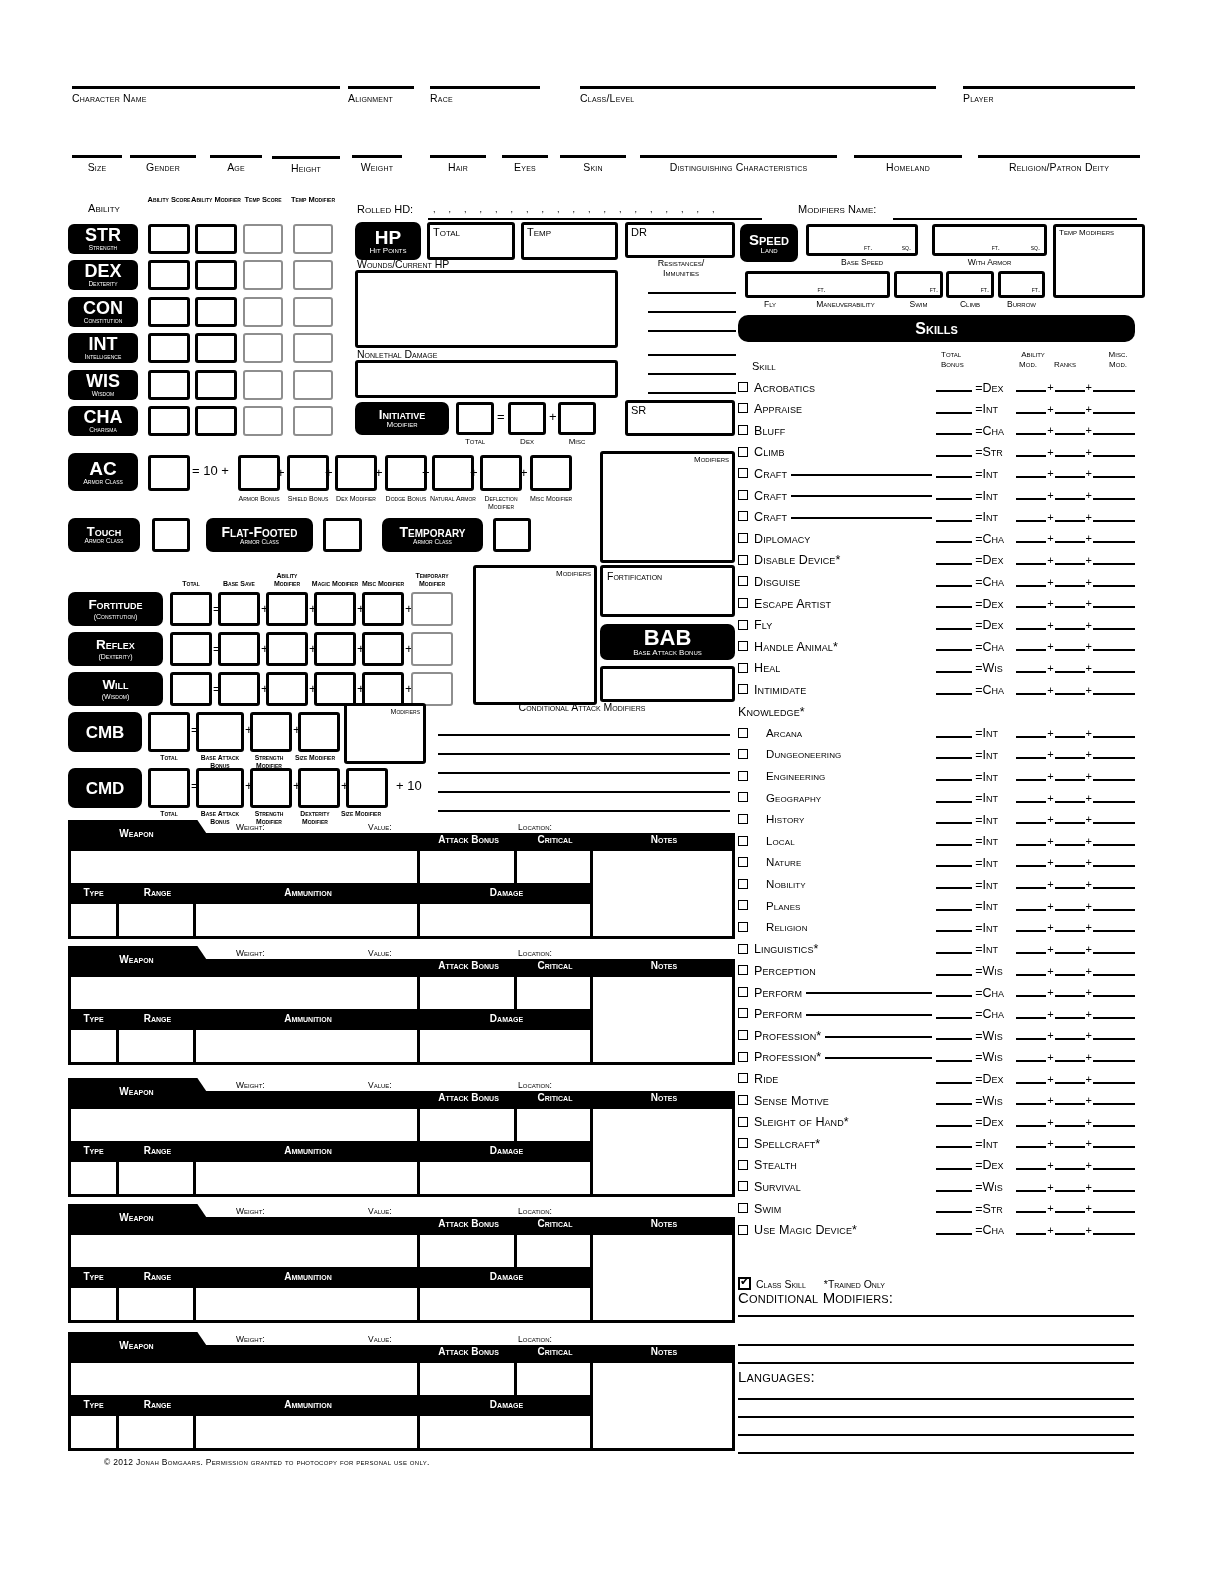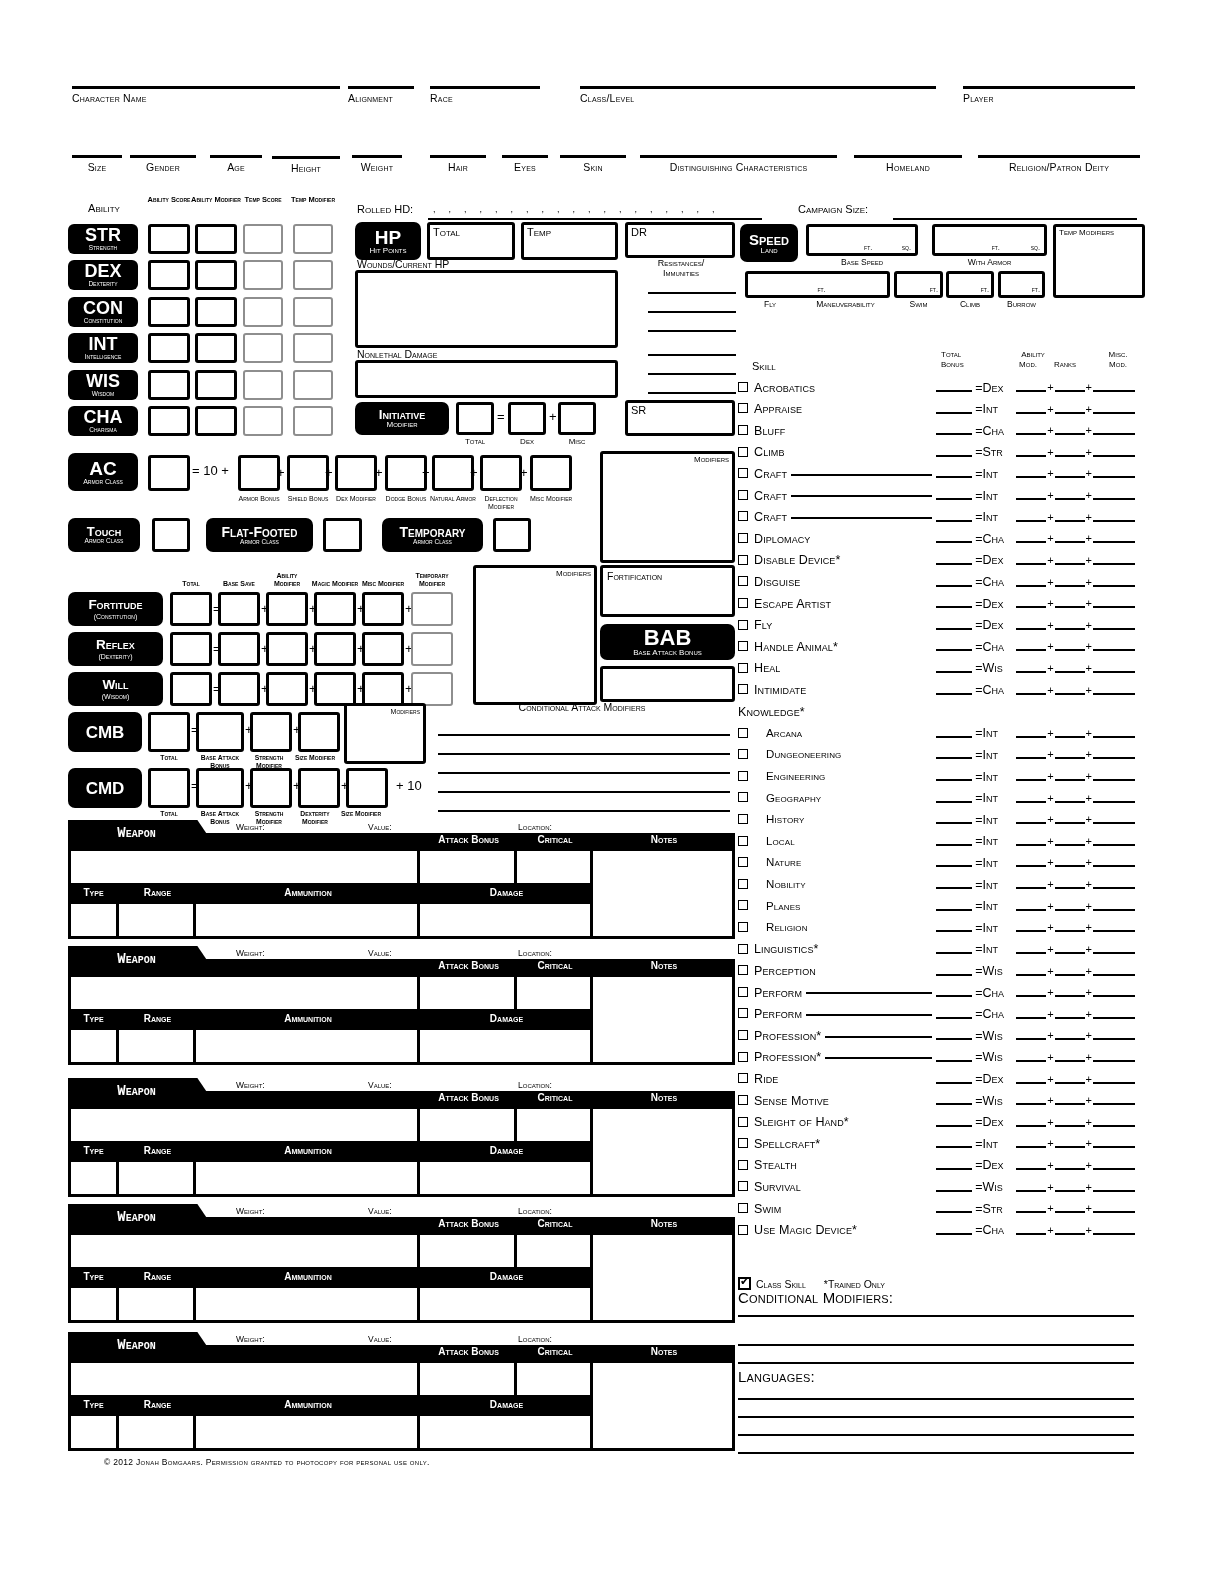--- a/index.html
+++ b/index.html
@@ -90,21 +90,21 @@
   .sright .ab{width:40px;font-size:12.5px;line-height:1;margin:0 1px 0 3px;}
   .sright .op{font-size:11px;line-height:1;margin:0 1px 1px 1px;}
   
   .weapon{position:absolute;left:68px;width:667px;height:120px;}
   .wp-blocks > div:nth-of-type(1){top:820px;} .wp-blocks > div:nth-of-type(2){top:946px;}
   .wp-blocks > div:nth-of-type(3){top:1078px;} .wp-blocks > div:nth-of-type(4){top:1204px;}
   .wp-blocks > div:nth-of-type(5){top:1332px;}
   .w-bar{position:absolute;left:0;top:13px;width:667px;height:15px;background:#000;}
   .w-tab{position:absolute;left:0;top:0;width:147px;height:26px;background:#000;color:#fff;
          clip-path:polygon(0 0,88% 0,100% 100%,0 100%);display:flex;align-items:center;justify-content:center;}
-  .w-tab span{font-size:14px;font-weight:700;margin-right:10px;font-family:Liberation Mono, monospace;}
+  .w-tab span{font-size:10px;font-weight:700;margin-right:10px;}
   .w-top{position:absolute;top:2px;font-size:8.5px;}
   .w-h{position:absolute;color:#fff;font-weight:700;font-size:10px;top:14.5px;text-align:center;line-height:1;}
   .w-cell{position:absolute;border:3px solid #000;box-sizing:border-box;background:#fff;}
   .w-bar2{position:absolute;left:0;top:66px;width:525px;height:15px;background:#000;}
   .w-h2{position:absolute;color:#fff;font-weight:700;font-size:10px;top:67.5px;text-align:center;line-height:1;}
   .inbox-lbl{position:absolute;font-size:11px;line-height:1;}
   .legend{position:absolute;left:738px;top:1277px;display:flex;align-items:center;font-size:10.5px;}
   .legend .cbx{width:9px;height:9px;border:2px solid #000;margin-right:5px;position:relative;}
   .legend .cbx span{position:absolute;left:0px;top:-4px;font-size:11px;font-weight:700;
                     font-family:"DejaVu Sans","Liberation Sans",sans-serif;}
@@ -273,21 +273,21 @@
         </div>
         <div class="bx" style="left:80px;top:0;width:42px;height:30px;"></div>
         <div class="bx" style="left:127px;top:0;width:42px;height:30px;"></div>
         <div class="bx gray" style="left:175px;top:0;width:40px;height:30px;"></div>
         <div class="bx gray" style="left:225px;top:0;width:40px;height:30px;"></div>
       </div>
     </div>
 
   <div class="lbl" style="left:357px;top:203px;font-size:11px;">Rolled HD:</div>
   <div class="abs" style="left:428px;top:204px;width:334px;height:14px;border-bottom:2px solid #000;font-size:9px;letter-spacing:13px;overflow:hidden;text-indent:5px;">,,,,,,,,,,,,,,,,,,,</div>
-  <div class="lbl" style="left:798px;top:203px;font-size:11px;">Campaign Size:</div>
+  <div class="lbl" style="left:798px;top:203px;font-size:11px;">Modifiers Name:</div>
   <div class="hl" style="left:893px;top:204px;width:244px;height:14px;"></div>
 
   <div class="blk" style="left:355px;top:222px;width:66px;height:38px;">
     <span class="t1" style="font-size:19px;">HP</span>
     <span class="t2" style="font-size:8px;">Hit Points</span>
   </div>
   <div class="bx" style="left:427px;top:222px;width:88px;height:38px;">
     <span class="inbox-lbl" style="left:3px;top:2px;">Total</span>
   </div>
   <div class="bx" style="left:521px;top:222px;width:97px;height:38px;">
@@ -358,20 +358,23 @@
   <div class="lbl ctr" style="left:894px;top:300px;width:49px;font-size:8.5px;">Swim</div>
   <div class="bx" style="left:946px;top:271px;width:48px;height:27px;">
     <span class="ftsq" style="right:2px;bottom:1px;">ft.</span>
   </div>
   <div class="lbl ctr" style="left:946px;top:300px;width:48px;font-size:8.5px;">Climb</div>
   <div class="bx" style="left:998px;top:271px;width:47px;height:27px;">
     <span class="ftsq" style="right:2px;bottom:1px;">ft.</span>
   </div>
   <div class="lbl ctr" style="left:998px;top:300px;width:47px;font-size:8.5px;">Burrow</div>
 
+  <div class="blk" style="left:738px;top:315px;width:397px;height:27px;border-radius:10px;">
+    <span class="t1" style="font-size:16px;">Skills</span>
+  </div>
   <div class="lbl" style="left:752px;top:360px;font-size:11px;">Skill</div>
   <div class="lbl" style="left:941px;top:351px;font-size:8px;">Total</div>
   <div class="lbl" style="left:941px;top:361px;font-size:8px;">Bonus</div>
   <div class="lbl ctr" style="left:1013px;top:351px;width:40px;font-size:8px;">Ability</div>
   <div class="lbl ctr" style="left:1013px;top:361px;width:30px;font-size:8px;">Mod.</div>
   <div class="lbl ctr" style="left:1046px;top:361px;width:38px;font-size:8px;">Ranks</div>
   <div class="lbl ctr" style="left:1098px;top:351px;width:40px;font-size:8px;">Misc.</div>
   <div class="lbl ctr" style="left:1098px;top:361px;width:40px;font-size:8px;">Mod.</div>
 
   <div class="skills-list">

